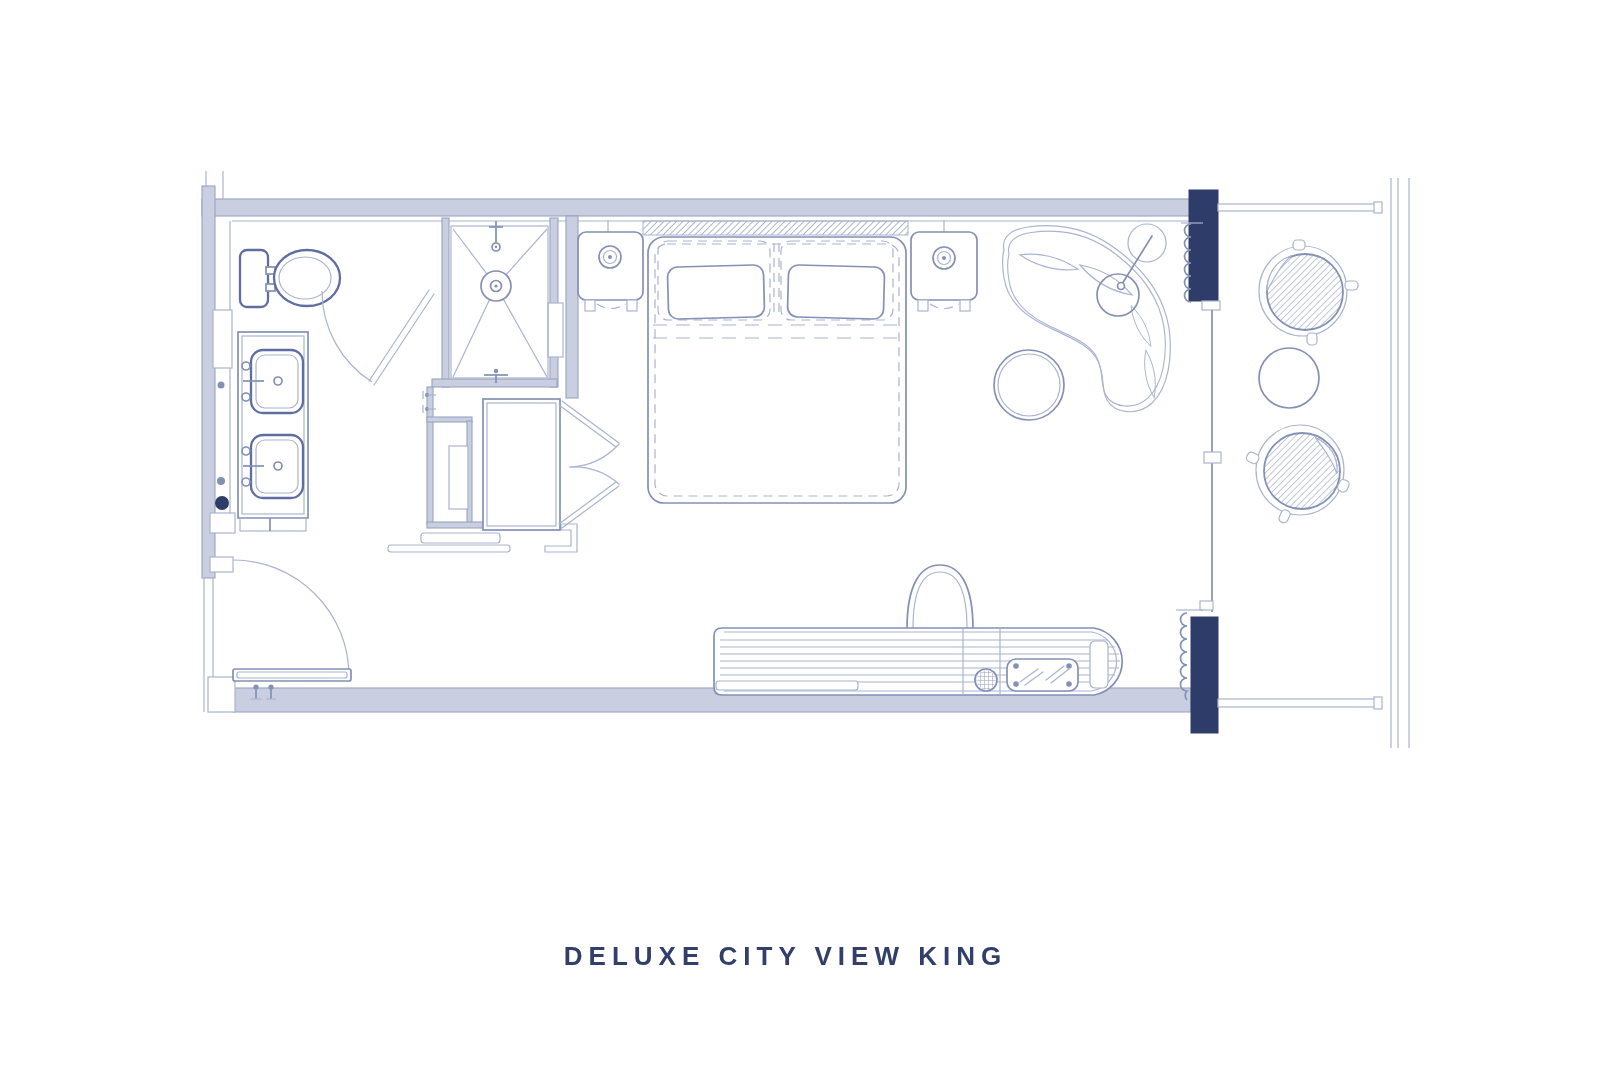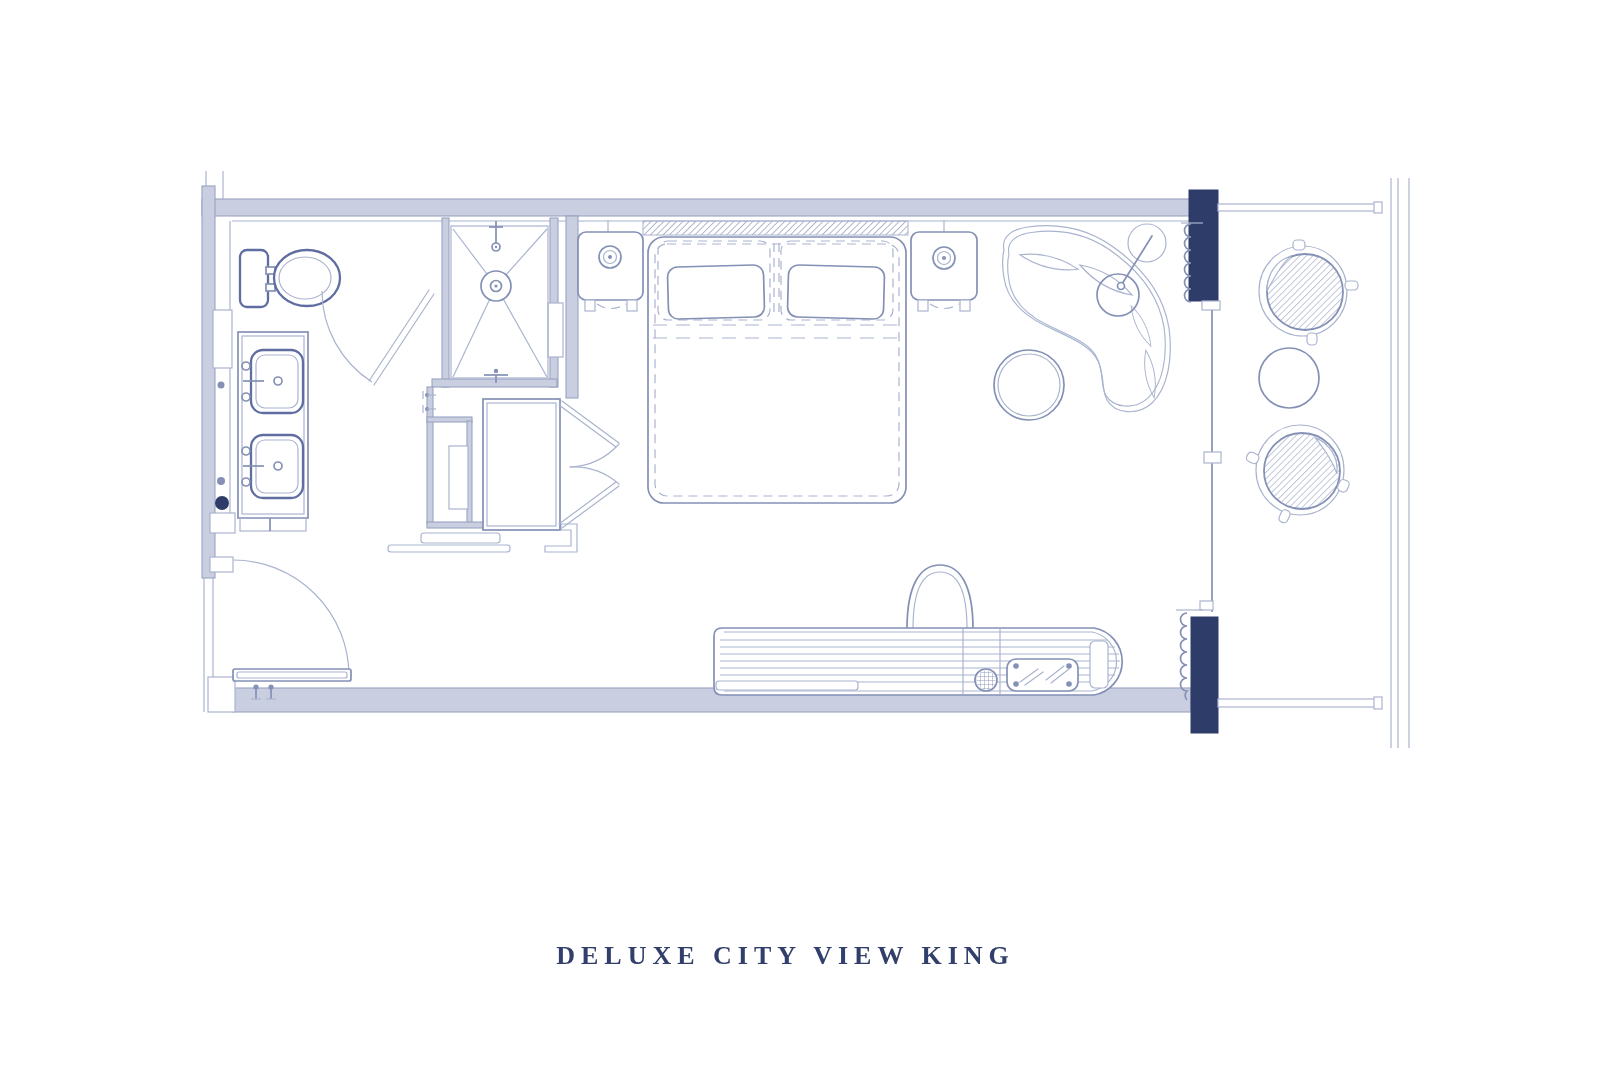--- a/index.html
+++ b/index.html
@@ -1,17 +1,17 @@
 <!DOCTYPE html>
 <html style="--navy: #2e3c6a; --wall-fill: #c9cfe0; --wall-edge: #99a4c1; --line-light: #aab4cf; --line-mid: #8490b5; --line-dark: #5f6da0; --hatch: #8e99b8; --title-color: #323f6a;"><head>
 <meta charset="utf-8">
 <style>
   html,body{margin:0;padding:0;background:#ffffff;}
   .page{position:relative;width:1621px;height:1080px;background:#fff;overflow:hidden;
-        font-family:Liberation Serif, serif;}
+        font-family:Liberation Sans, sans-serif;}
   .plan{position:absolute;left:0;top:0;width:1621px;height:1080px;}
   svg{display:block}
   
   .s1{fill:none;stroke:var(--line-light);stroke-width:1.2;}
   .s2{fill:none;stroke:var(--line-mid);stroke-width:1.7;}
   .w1{fill:#fff;stroke:var(--line-light);stroke-width:1.2;}
   .w2{fill:#fff;stroke:var(--line-mid);stroke-width:1.7;}
   .w3{fill:#fff;stroke:var(--line-dark);stroke-width:2.3;}
   .wall{fill:var(--wall-fill);stroke:var(--wall-edge);stroke-width:1.1;}
   .navy{fill:var(--navy);stroke:var(--navy);stroke-width:1;}

